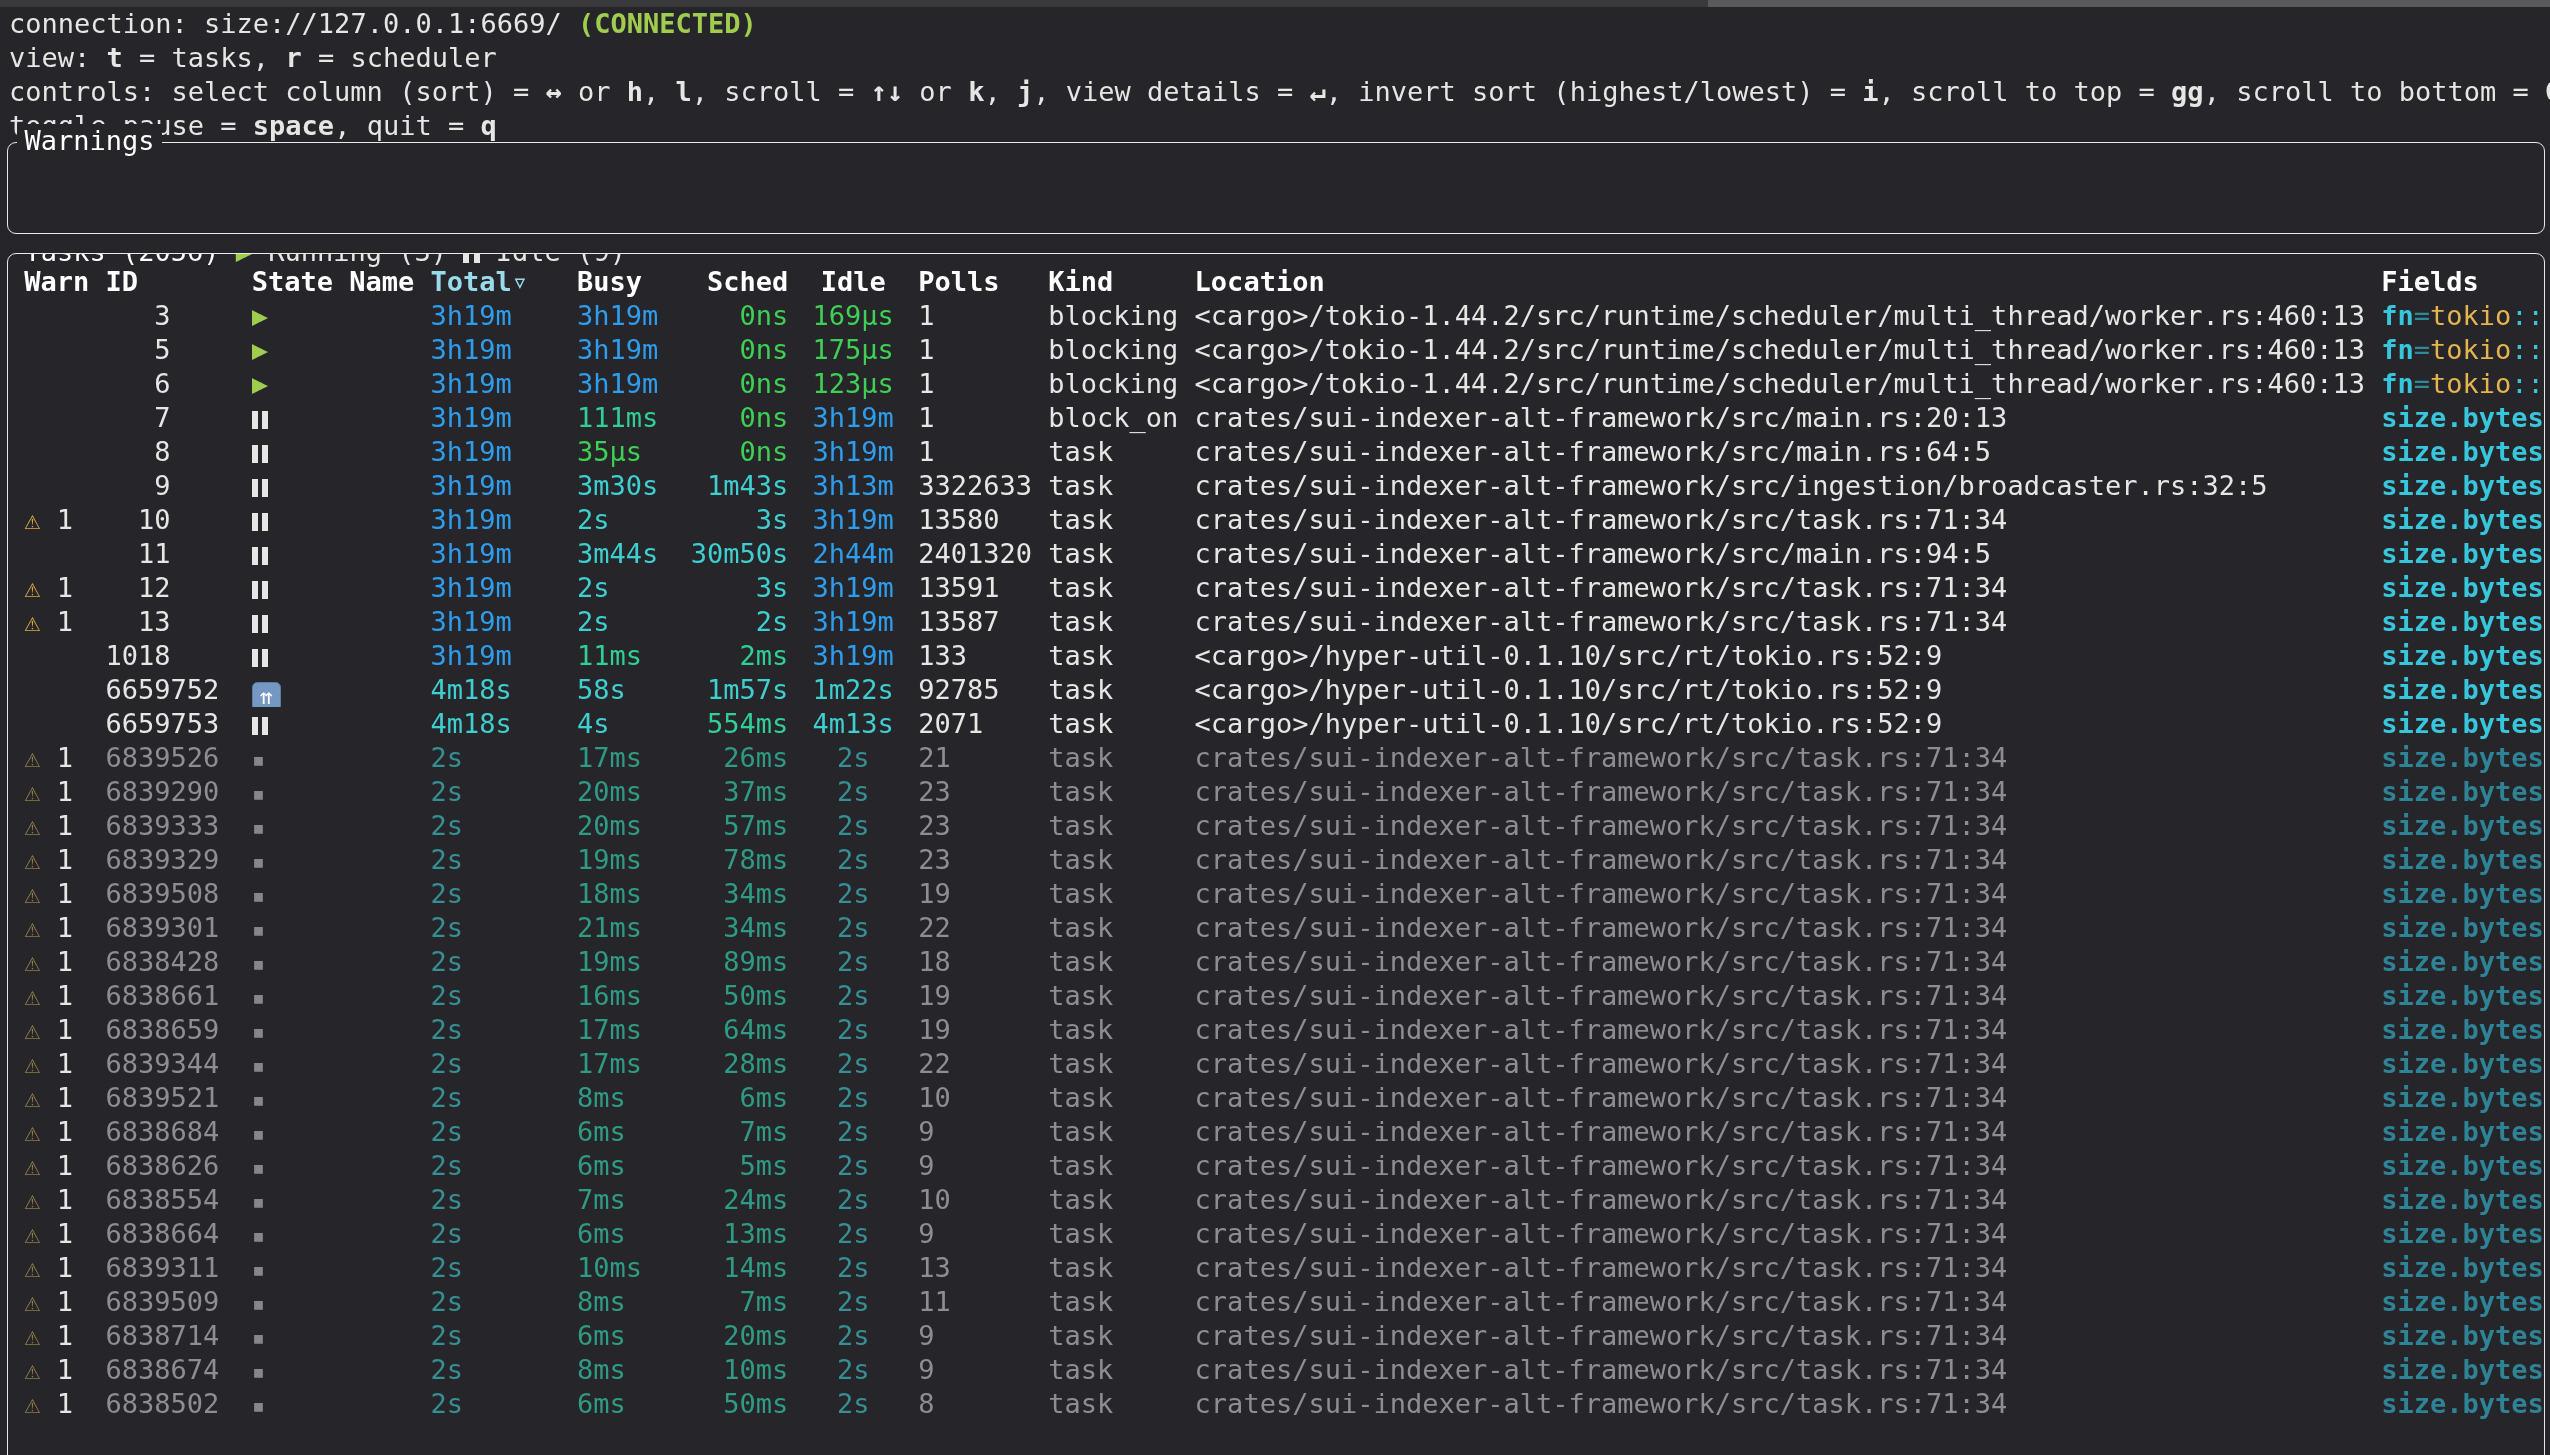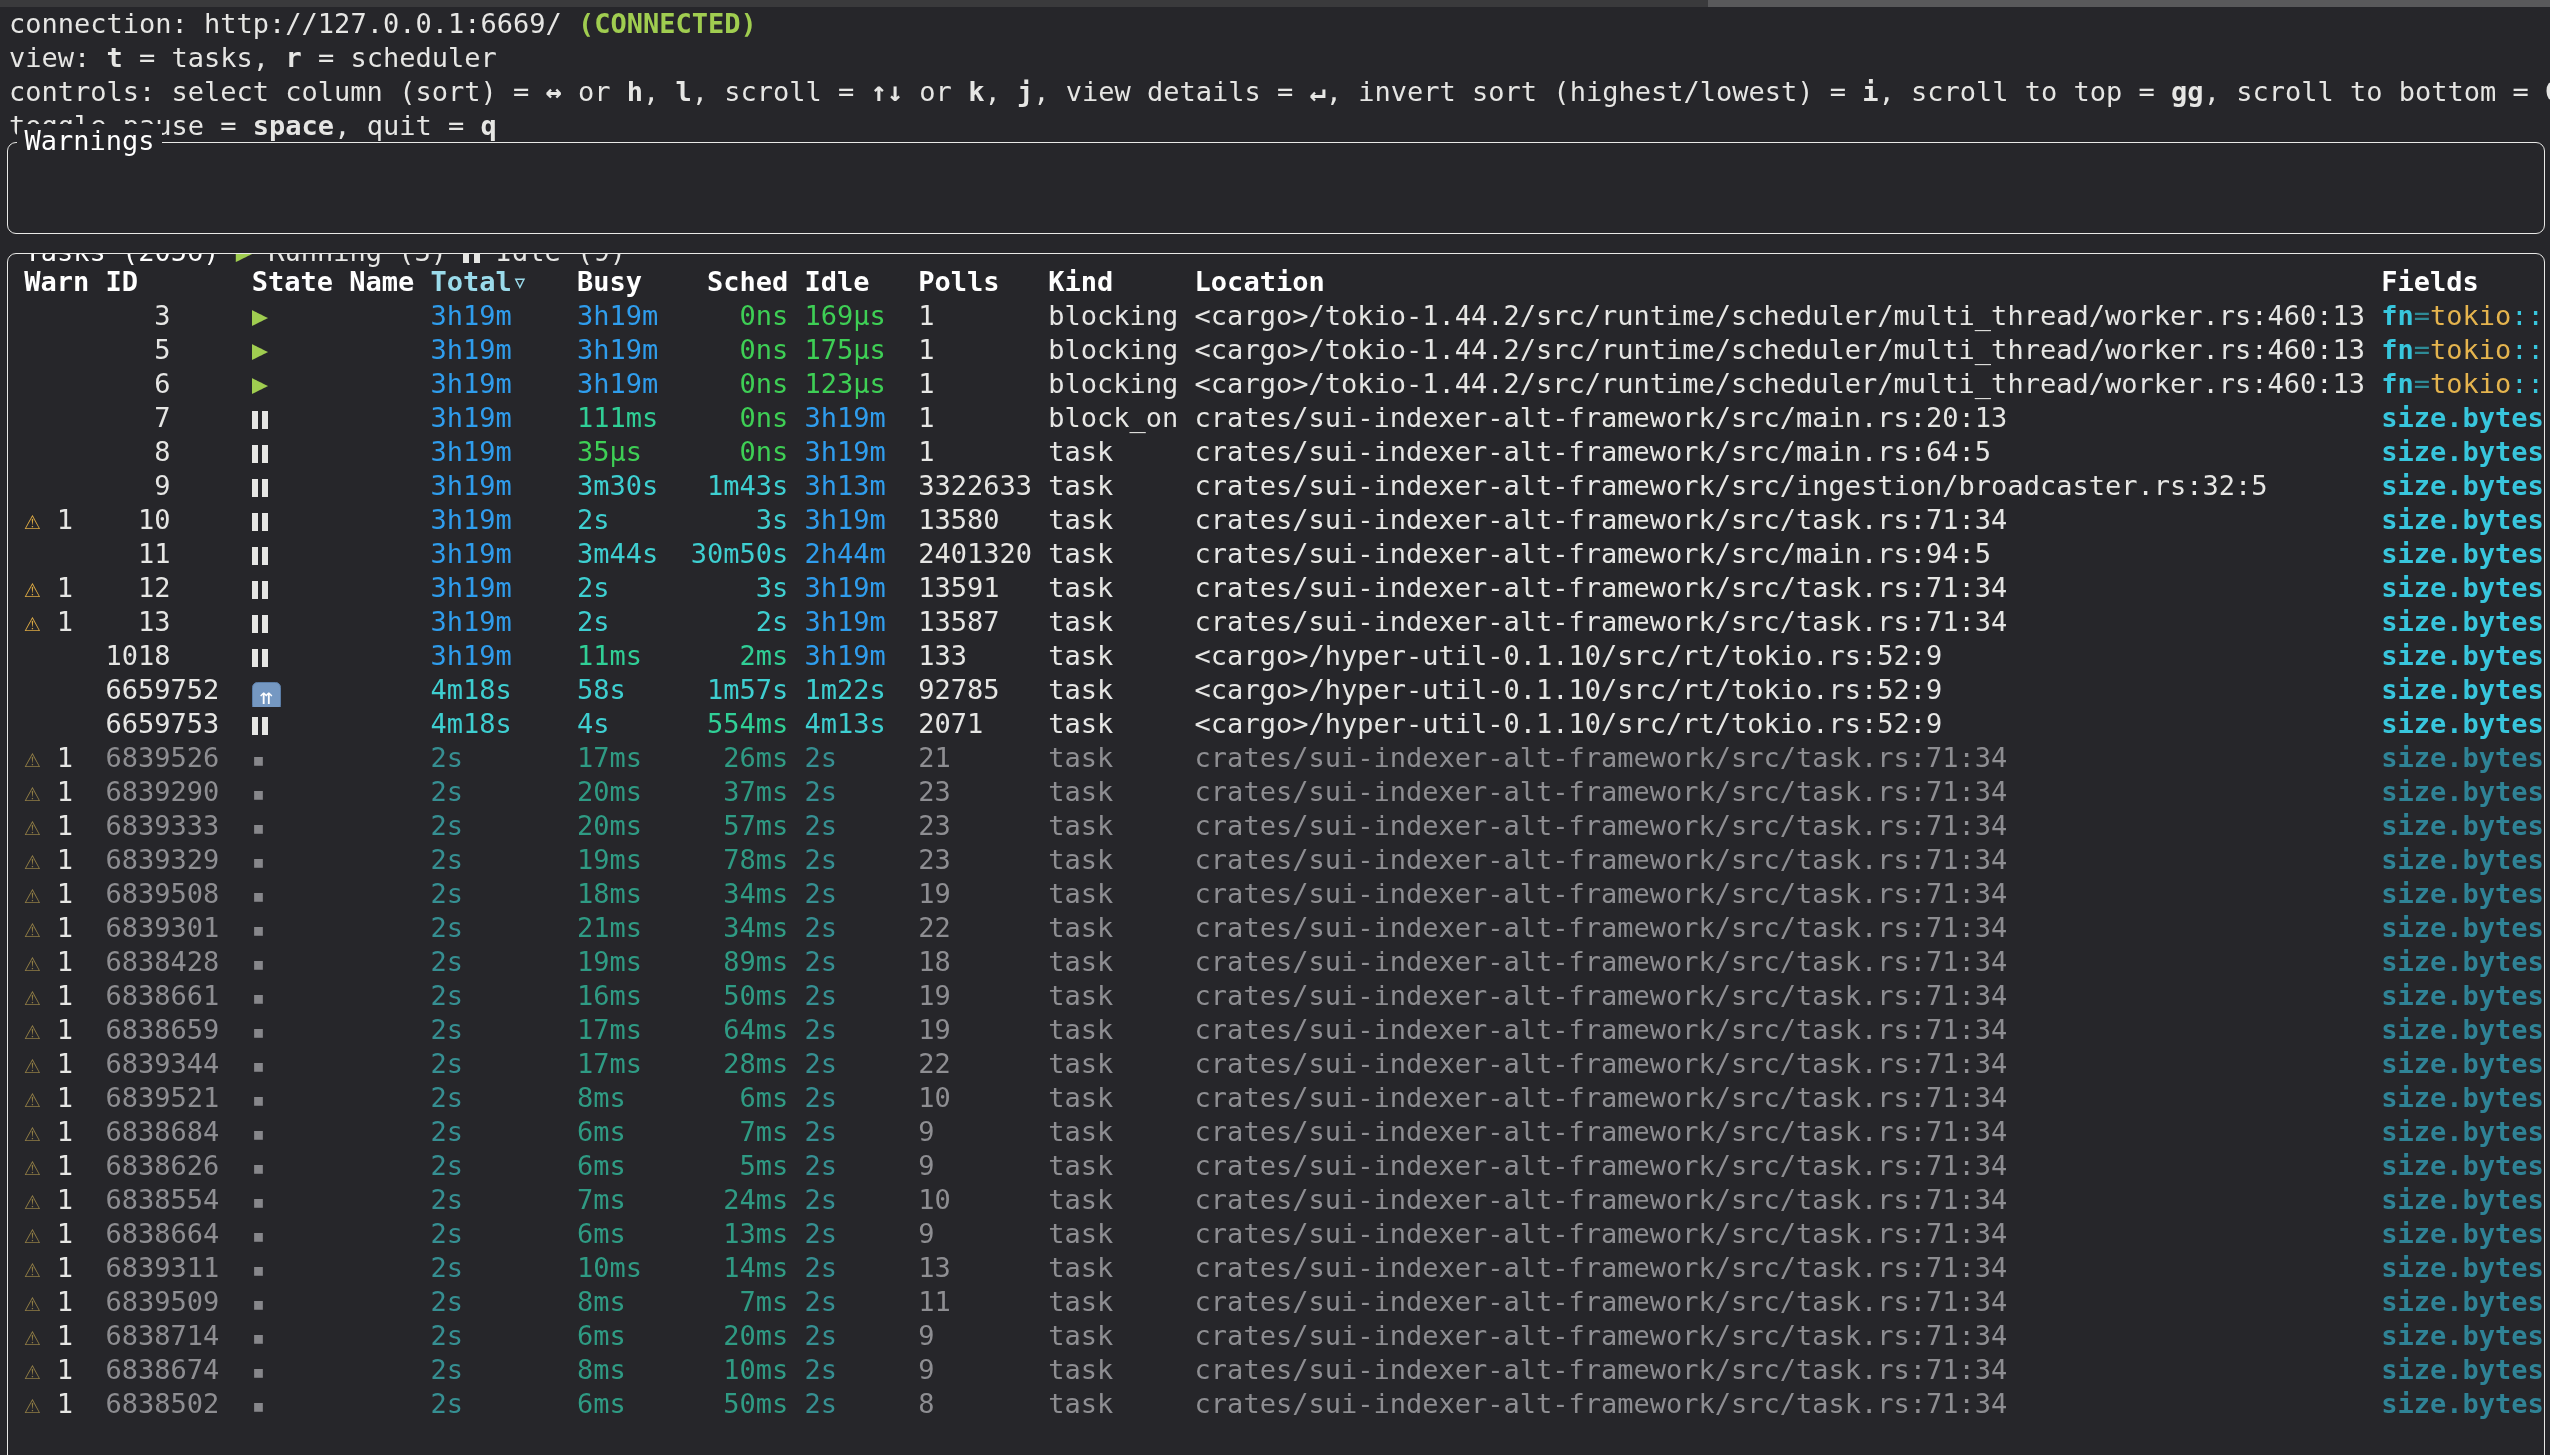--- a/index.html
+++ b/index.html
@@ -21,21 +21,21 @@
   .boxtitle{position:absolute;top:-19px;left:9px;background:var(--bg);padding:0 7.2px;height:34px;line-height:34px;white-space:pre}
   .boxtitle .t{font-weight:normal;color:var(--white)}
   #warnbox{top:142px;height:92px}
   #warnbox .wline{margin-top:23px;padding-left:16px}
   .wicon{color:var(--warn)}
   #taskbox{top:253px;bottom:-14.4px;overflow:hidden;padding-top:10.8px}
   #taskbox .line{padding-left:16px}
   .cell{display:inline-block;vertical-align:top;overflow:hidden}
   .c-warn{width:4ch}.c-id{width:8ch}.c-state{width:5ch}.c-name{width:4ch}
   .c-total{width:8ch;text-align:left}.c-busy{width:6ch;}
-  .c-sched{width:6ch;text-align:right}.c-idle{width:6ch;text-align:left}
+  .c-sched{width:6ch;text-align:right}.c-idle{width:6ch;text-align:center}
   .c-polls{width:7ch}.c-kind{width:8ch}.c-location{width:72ch}.c-fields{width:16ch}
   .colhead{font-weight:bold;color:var(--white)}
   .sorthead{font-weight:bold;color:var(--sorthead)}
   .d-h{color:var(--dur-h)}.d-s{color:var(--dur-s)}.d-ms{color:var(--dur-ms)}.d-us{color:var(--dur-us)}
   .fkey{color:var(--fkey);font-weight:bold}.feq{color:var(--feq)}.fval{color:var(--fval)}.fsep{color:var(--fkey)}
   .wnum{color:var(--fg)}
   .st-run{color:var(--accent)}
   .st-pause{display:inline-block;width:1ch;height:18px;vertical-align:-1.8px;background:linear-gradient(90deg,currentColor 0,currentColor 37%,transparent 37%,transparent 63%,currentColor 63%,currentColor 100%)}
   .st-sched{display:inline-block;width:29px;height:29px;border-radius:5.4px;background:#7598c2;border:0.9px solid #5b7da6;color:#fff;text-align:center;line-height:27px;font-size:21.5px;vertical-align:-5.4px}
   .st-done{color:#8e8e92;font-size:22.4px}
@@ -46,21 +46,21 @@
   .row.dim .feq{color:var(--dim-feq)}
   .row.dim .wicon{color:var(--dim-warn)}
   .row.dim .st-done{color:#87878b}
 </style>
 </head>
 <body>
 
 <div class="topstrip"></div>
 
 <div class="hdrlines">
-  <div class="line"><span>connection: </span><span>http://127.0.0.1:6669/ </span><span class="green">(CONNECTED)</span></div>
+  <div class="line"><span>connection: </span><span>size://127.0.0.1:6669/ </span><span class="green">(CONNECTED)</span></div>
   <div class="line" id="views-line"><span>view: </span><span class="b">t</span><span> = tasks, </span><span class="b">r</span><span> = scheduler</span></div>
   <div class="line" id="controls-line"><span>controls: select column (sort) = </span><span class="b">↔</span><span> or </span><span class="b">h</span><span>, </span><span class="b">l</span><span>, scroll = </span><span class="b">↑↓</span><span> or </span><span class="b">k</span><span>, </span><span class="b">j</span><span>, view details = </span><span class="b">↵</span><span>, invert sort (highest/lowest) = </span><span class="b">i</span><span>, scroll to top = </span><span class="b">gg</span><span>, scroll to bottom = </span><span class="b">G</span></div>
   <div class="line" id="pause-line"><span>toggle pause = </span><span class="b">space</span><span>, quit = </span><span class="b">q</span></div>
 </div>
 
 <div class="box" id="warnbox">
   <div class="boxtitle"><span class="t">Warnings</span></div>
 </div>
 
 <div class="box" id="taskbox">

